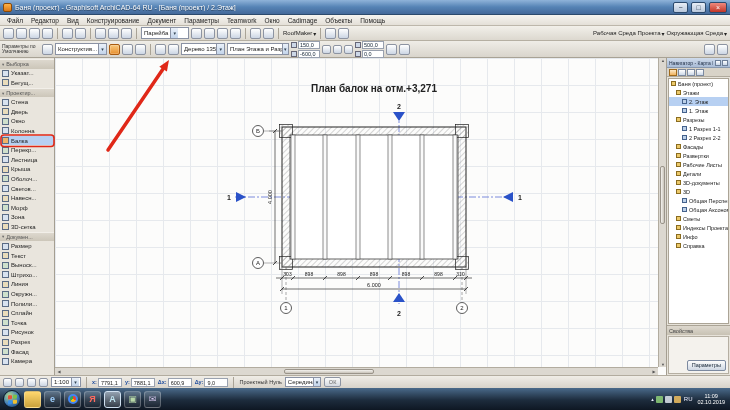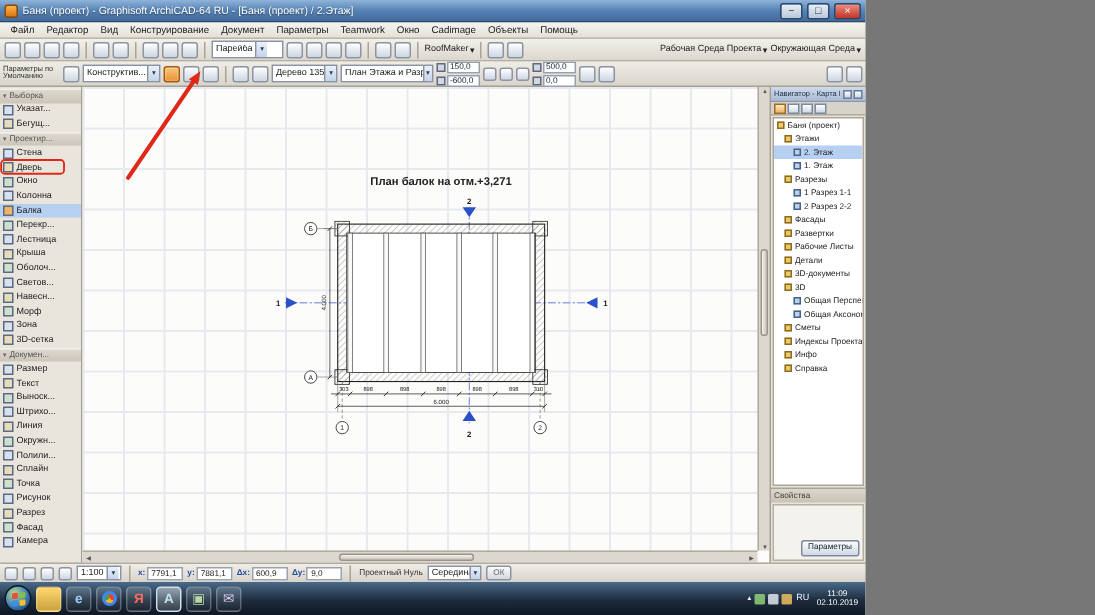--- a/index.html
+++ b/index.html
@@ -1,18 +1,18 @@
 <!DOCTYPE html>
 <html><head>
 <meta charset="utf-8">
 <style>
   * { margin:0; padding:0; box-sizing:border-box; }
   html,body { width:730px; height:410px; overflow:hidden; }
   body { font-family:"Liberation Sans","DejaVu Sans",sans-serif; background:#777; }
-  #app { position:relative; width:577px; height:410px; background:#d6d2ca; overflow:hidden; }
+  #app { position:relative; width:730px; height:410px; background:#d6d2ca; overflow:hidden; }
 
   
   .titlebar { position:absolute; top:0; left:0; right:0; height:15px;
     background:linear-gradient(#8fb3d9,#5583b5 50%,#44699a); border-bottom:1px solid #2c4a6d;
     display:flex; align-items:center; padding:0 3px; gap:3px; }
   .app-ico { width:9px; height:9px; background:linear-gradient(#ffb347,#d97818); border:1px solid #8a4a08; border-radius:2px; flex:none; }
   .title-text { flex:1; font-size:7px; color:#fff; white-space:nowrap; overflow:hidden; text-shadow:0 1px 1px rgba(0,0,0,.5); }
   .winbtn { width:15px; height:11px; border:1px solid #2c4a6d; border-radius:2px;
     background:linear-gradient(#e8eef6,#b9c8dc); font-size:7px; line-height:9px; text-align:center; color:#234; flex:none; }
   .winbtn.close { background:linear-gradient(#ef8a7e,#c23527); color:#fff; width:18px; }

